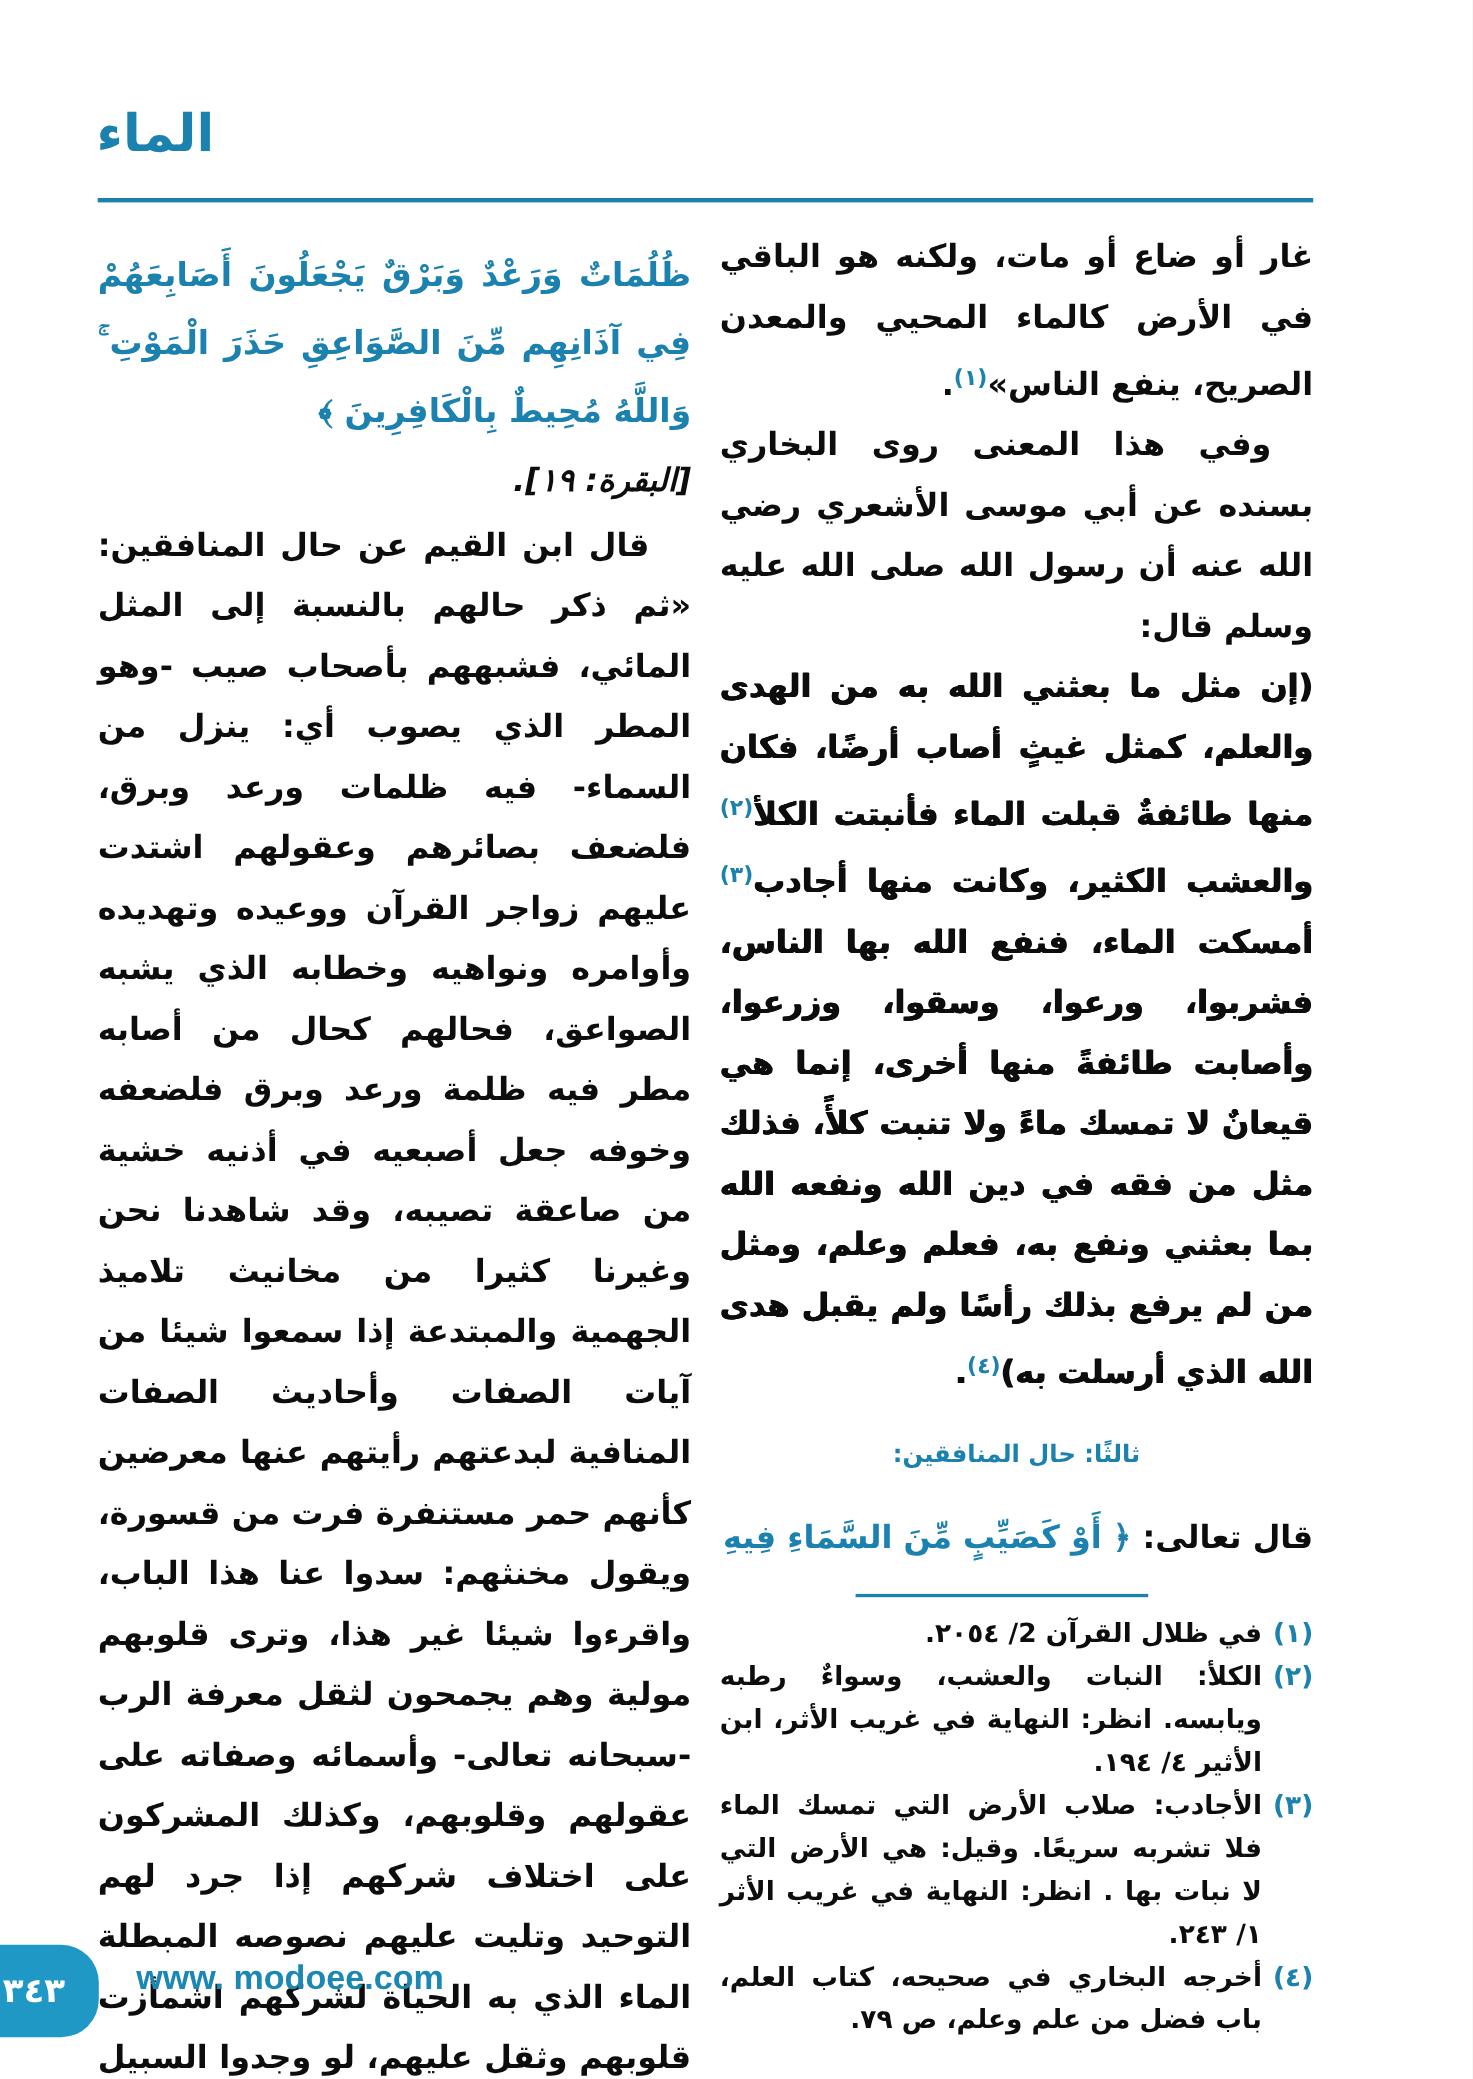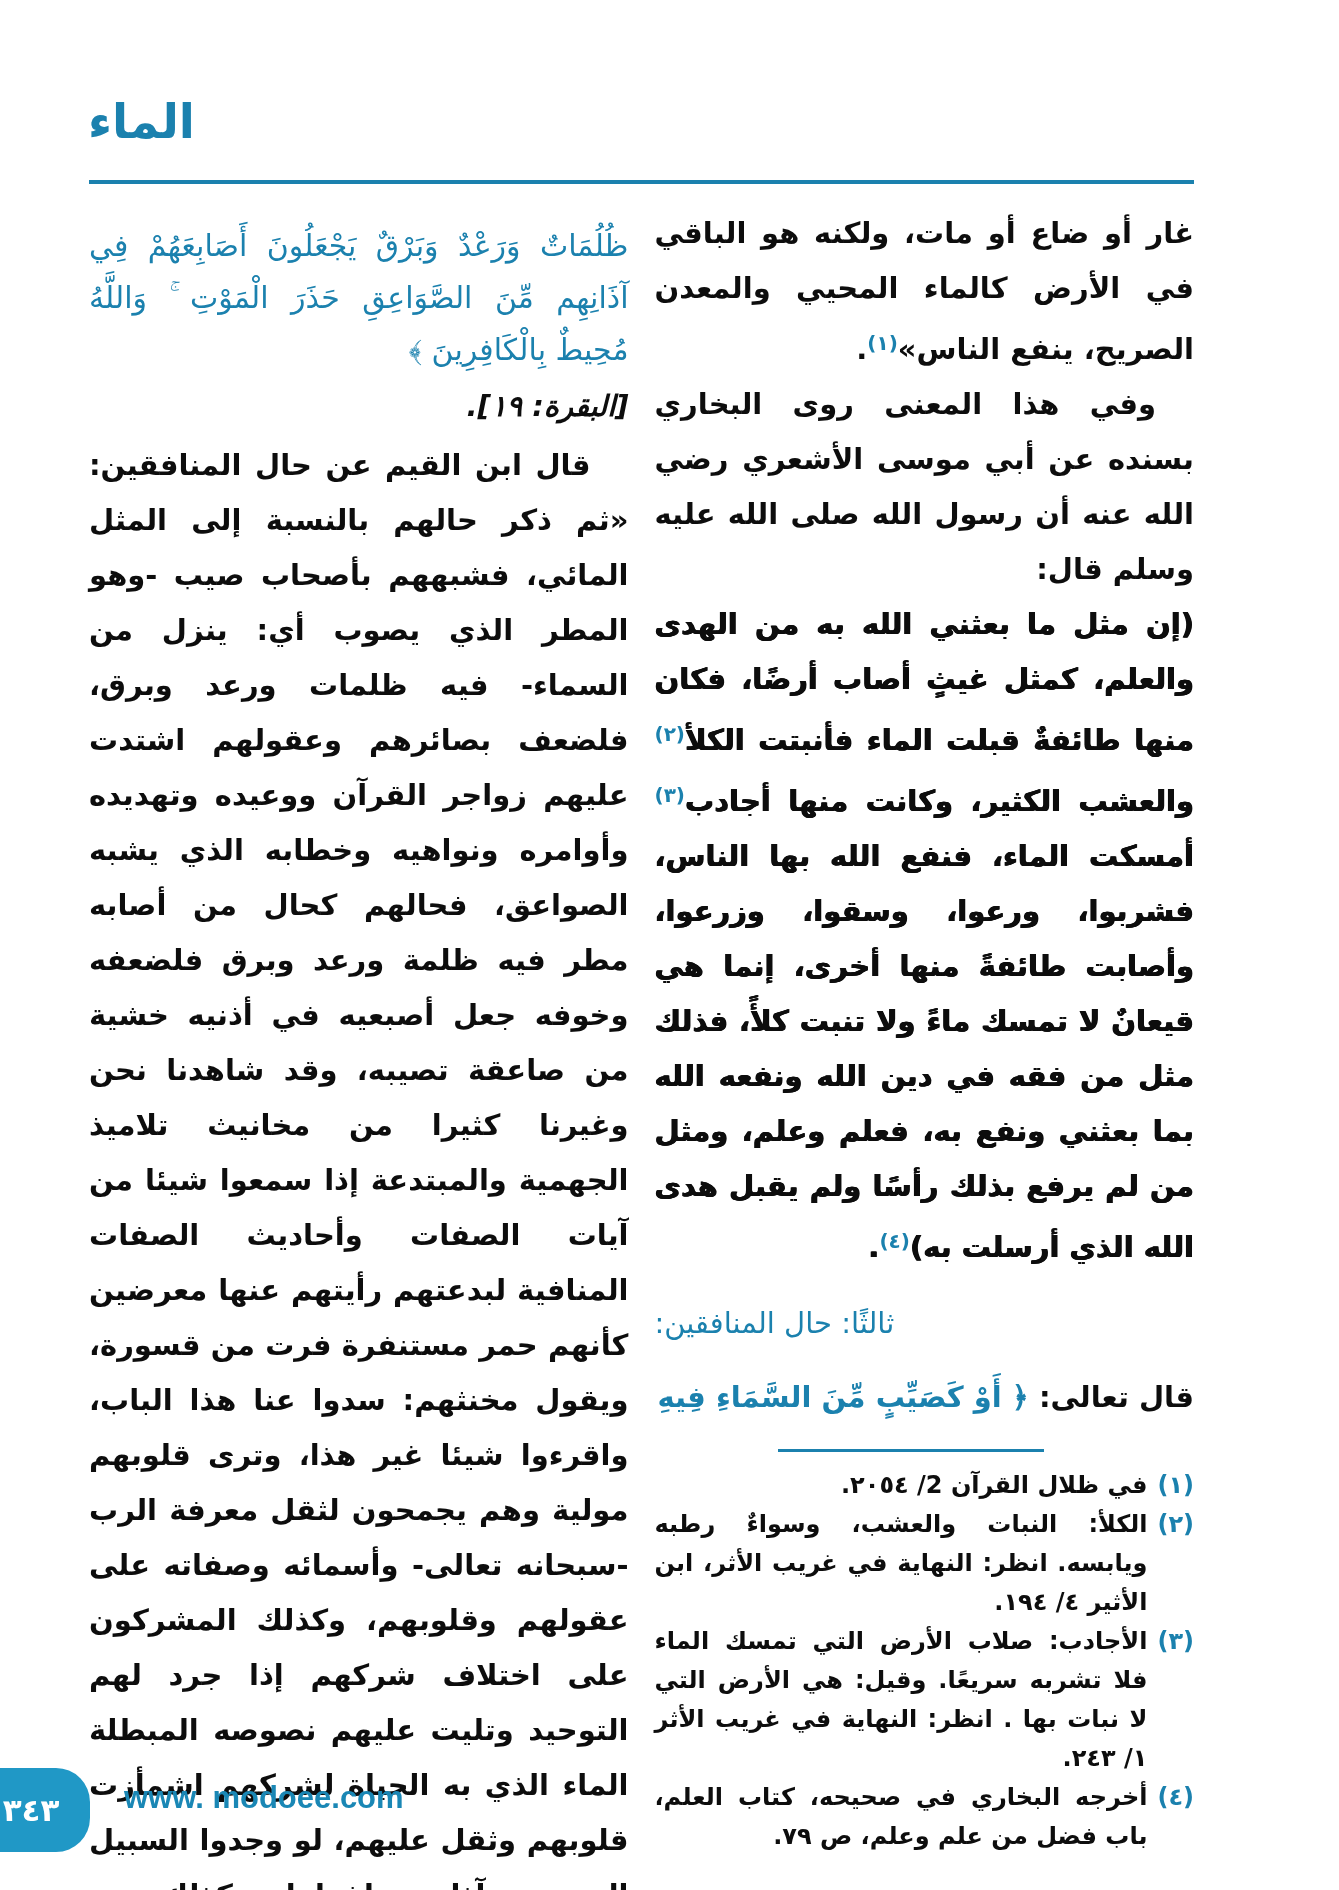--- a/index.html
+++ b/index.html
@@ -52,41 +52,41 @@
   .seg-fn{
     color:var(--accent);
     font-size:20px;
     vertical-align:9px;
     font-weight:bold;
     text-shadow:none;
   }
   .seg-q{color:var(--accent);}
   .heading{
     color:var(--accent);
-    font-size:29px;font-weight:normal;
+    font-size:22px;font-weight:bold;
     line-height:60px;
     margin:18px 0 0;
-    text-align:left;
+    text-align:center;
   }
   .verse-line{margin-top:12px;line-height:64px;}
   .fn-sep{
     width:266px;height:3px;background:var(--accent);
     margin:20px 150px 14px auto;
   }
   .footnotes{
     font-size:24px;line-height:39px;font-weight:bold;
   }
   .footnote{display:flex;gap:10px;align-items:flex-start;}
   .fn-num{color:var(--accent);white-space:nowrap;}
   .fn-text{flex:1;text-align:justify;}
   
   .quran{
     color:var(--accent);
-    font-size:30px;line-height:52px;
-    font-weight:normal;
+    font-size:30px;line-height:62px;
+    font-weight:bold;
     text-align:justify;
     margin-top:14px;
   }
   .ref{margin-top:4px;line-height:52px;font-style:italic;}
   .col-left .indent{margin-top:6px;}
   
   .page-badge{
     position:absolute;left:0;top:1768px;
     width:118px;height:84px;
     background:var(--badge);

